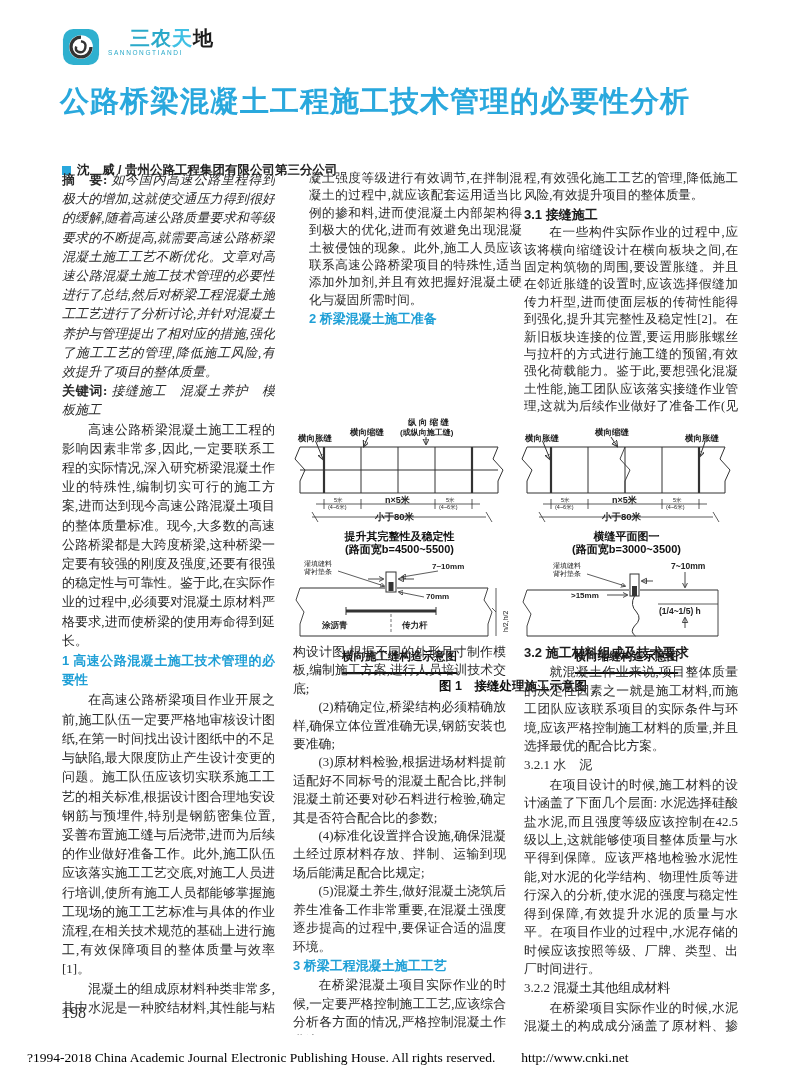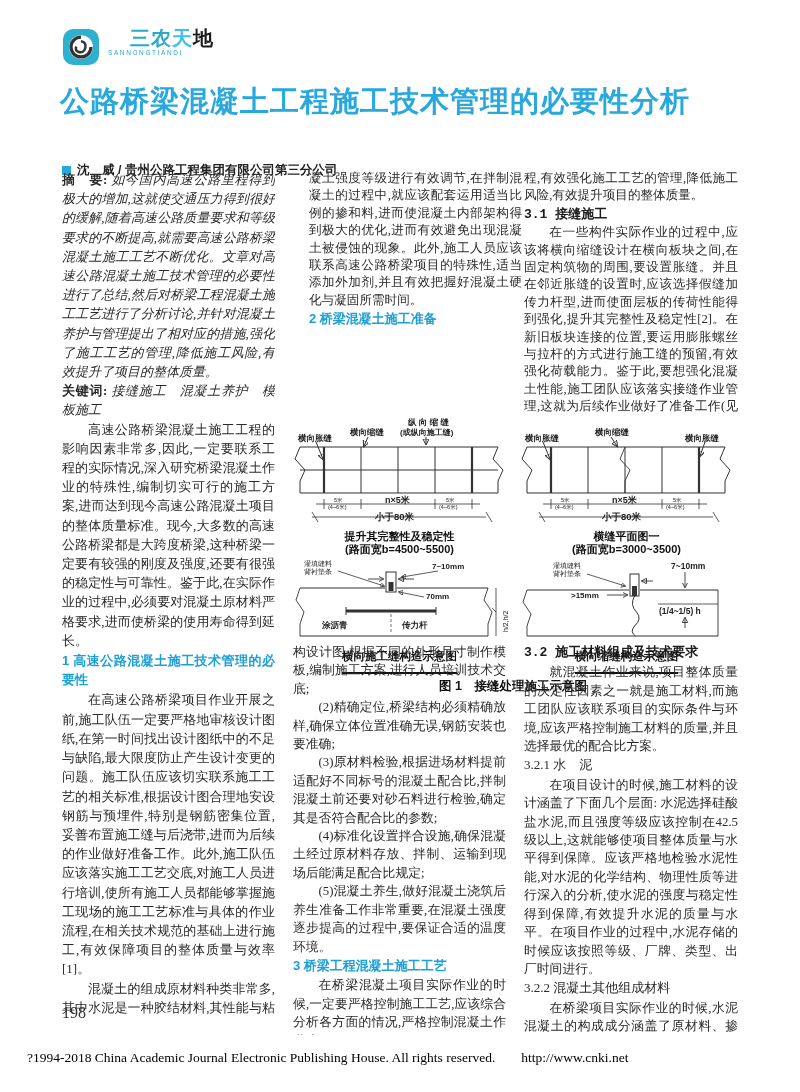--- a/index.html
+++ b/index.html
@@ -27,21 +27,21 @@
   #col3-top{left:524px;top:170px;width:214px;height:243px;overflow:hidden;font-size:12.6px;line-height:17.4px;}
   #col2-bot{left:293px;top:643px;width:213px;height:392px;overflow:hidden;font-size:12.8px;line-height:18.4px;}
   #col3-bot{left:524px;top:643px;width:214px;height:392px;overflow:hidden;font-size:12.8px;line-height:18.4px;}
   .para{margin:0;text-indent:2em;}
   .para.noindent{text-indent:0;}
   .abstract{font-style:italic;}
   .abstract b,.kw b{font-style:normal;font-weight:bold;}
   .kw{font-style:italic;}
   .sec-head{font-family:"Liberation Sans","DejaVu Sans",sans-serif;font-weight:bold;color:#1e9fd6;
     font-size:13px;margin:1px 0;}
-  .sub-head{font-family:Liberation Mono, monospace;font-weight:bold;color:#1c1c1c;font-size:13px;margin:1px 0;}
+  .sub-head{font-family:Liberation Sans, sans-serif;font-weight:bold;color:#1c1c1c;font-size:13px;margin:1px 0;}
   .subsub-head{font-size:13px;margin:1px 0;}
   
   #figure1{position:absolute;left:286px;top:413px;width:454px;height:230px;background:#fff;
     font-family:"Liberation Sans",sans-serif;}
   .fig-cols{display:flex;}
   .subfig{width:227px;text-align:center;}
   .plan-caption{font-weight:bold;font-size:11px;line-height:13px;color:#111;}
   .detail-caption{display:inline-block;font-weight:bold;font-size:11.5px;color:#111;
     border-bottom:2.5px solid #111;padding-bottom:8px;margin-top:1px;}
   .fig-main-caption{text-align:center;font-weight:bold;font-size:12.5px;color:#111;margin-top:4px;}

